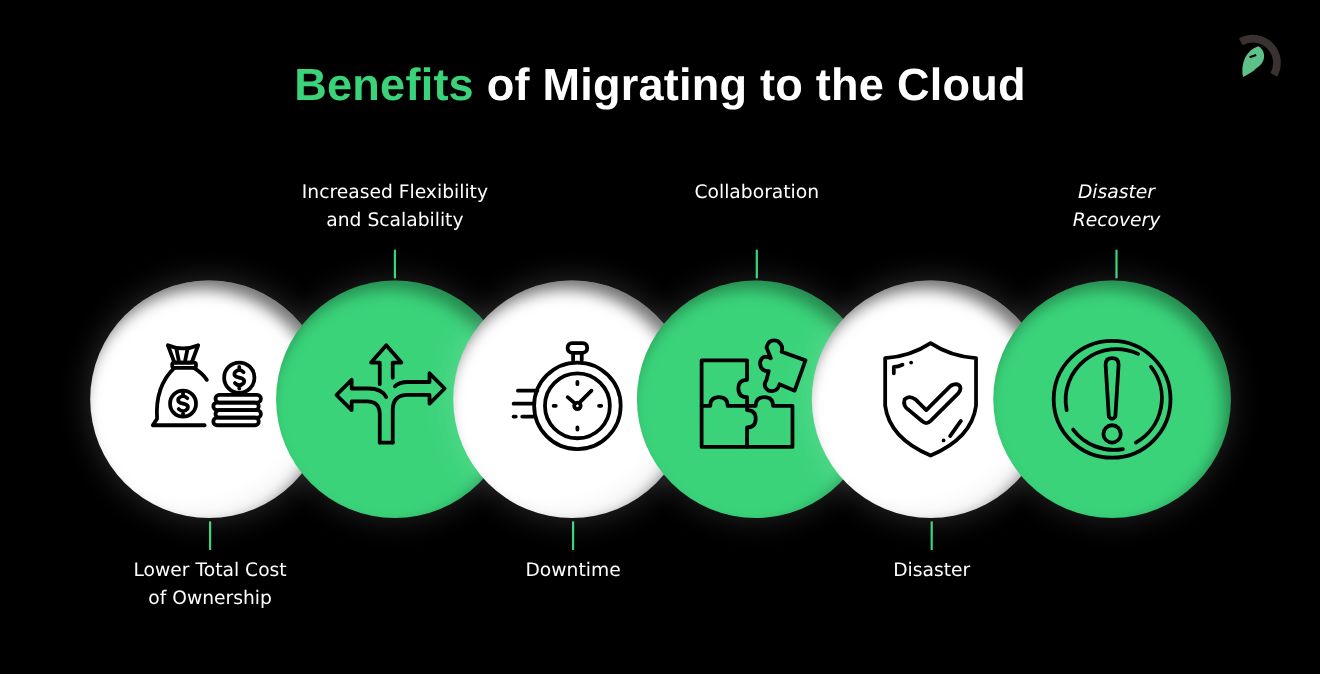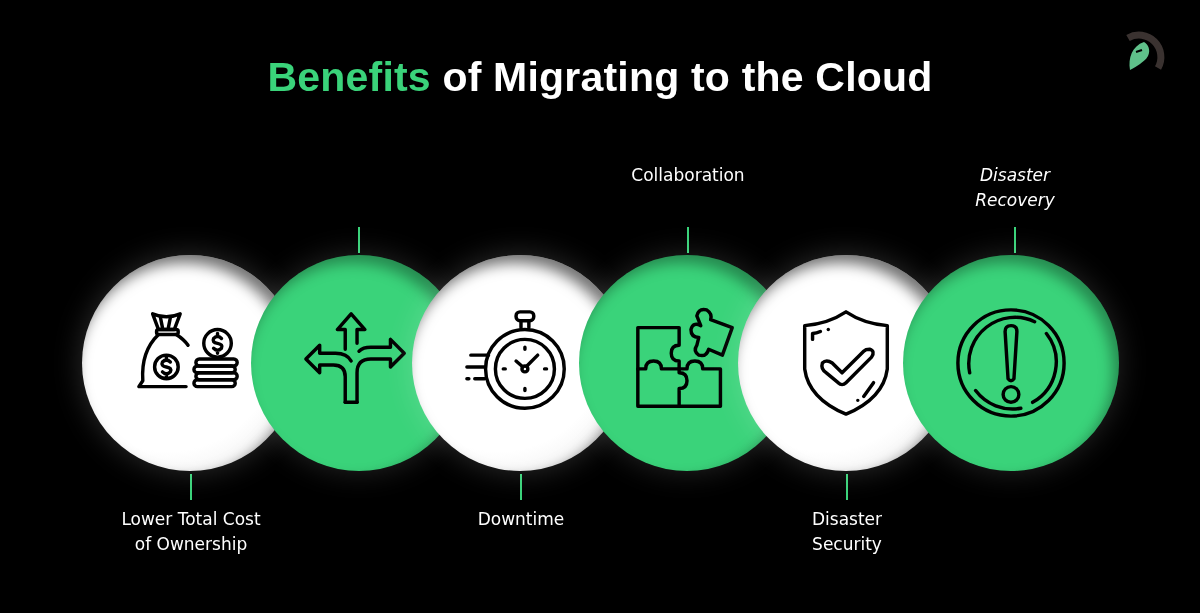--- a/index.html
+++ b/index.html
@@ -35,30 +35,31 @@
 <div class="vline" style="left:520px; top:474px;"></div>
 <div class="vline" style="left:687px; top:227px;"></div>
 <div class="vline" style="left:846px; top:474px;"></div>
 <div class="vline" style="left:1014px; top:227px;"></div>
 
 <div class="label" style="left:71px; top:507px;">
   <div>Lower Total Cost</div>
   <div>of Ownership</div>
 </div>
 <div class="label" style="left:239px; top:163px;">
+  <div>Increased Flexibility</div>
+  <div>and Scalability</div>
 </div>
 <div class="label" style="left:401px; top:507px;">
   <div>Downtime</div>
 </div>
 <div class="label" style="left:568px; top:163px;">
   <div>Collaboration</div>
 </div>
 <div class="label" style="left:727px; top:507px;">
   <div>Disaster</div>
-  <div>Security</div>
 </div>
 <div class="label" style="left:895px; top:163px;font-style:italic;">
   <div>Disaster</div>
   <div>Recovery</div>
 </div>
 
 <div class="circle white" style="left:82px; z-index:1;">
   <svg viewBox="0 0 120 120" fill="none" stroke="#000" stroke-width="3.5" stroke-linecap="round" stroke-linejoin="round">
     <path d="M22 10 L28 26 L44 26 L50 10 Q36 16 22 10 Z"></path>
     <path d="M30 14 L32 24 M40 14 L38 24"></path>

